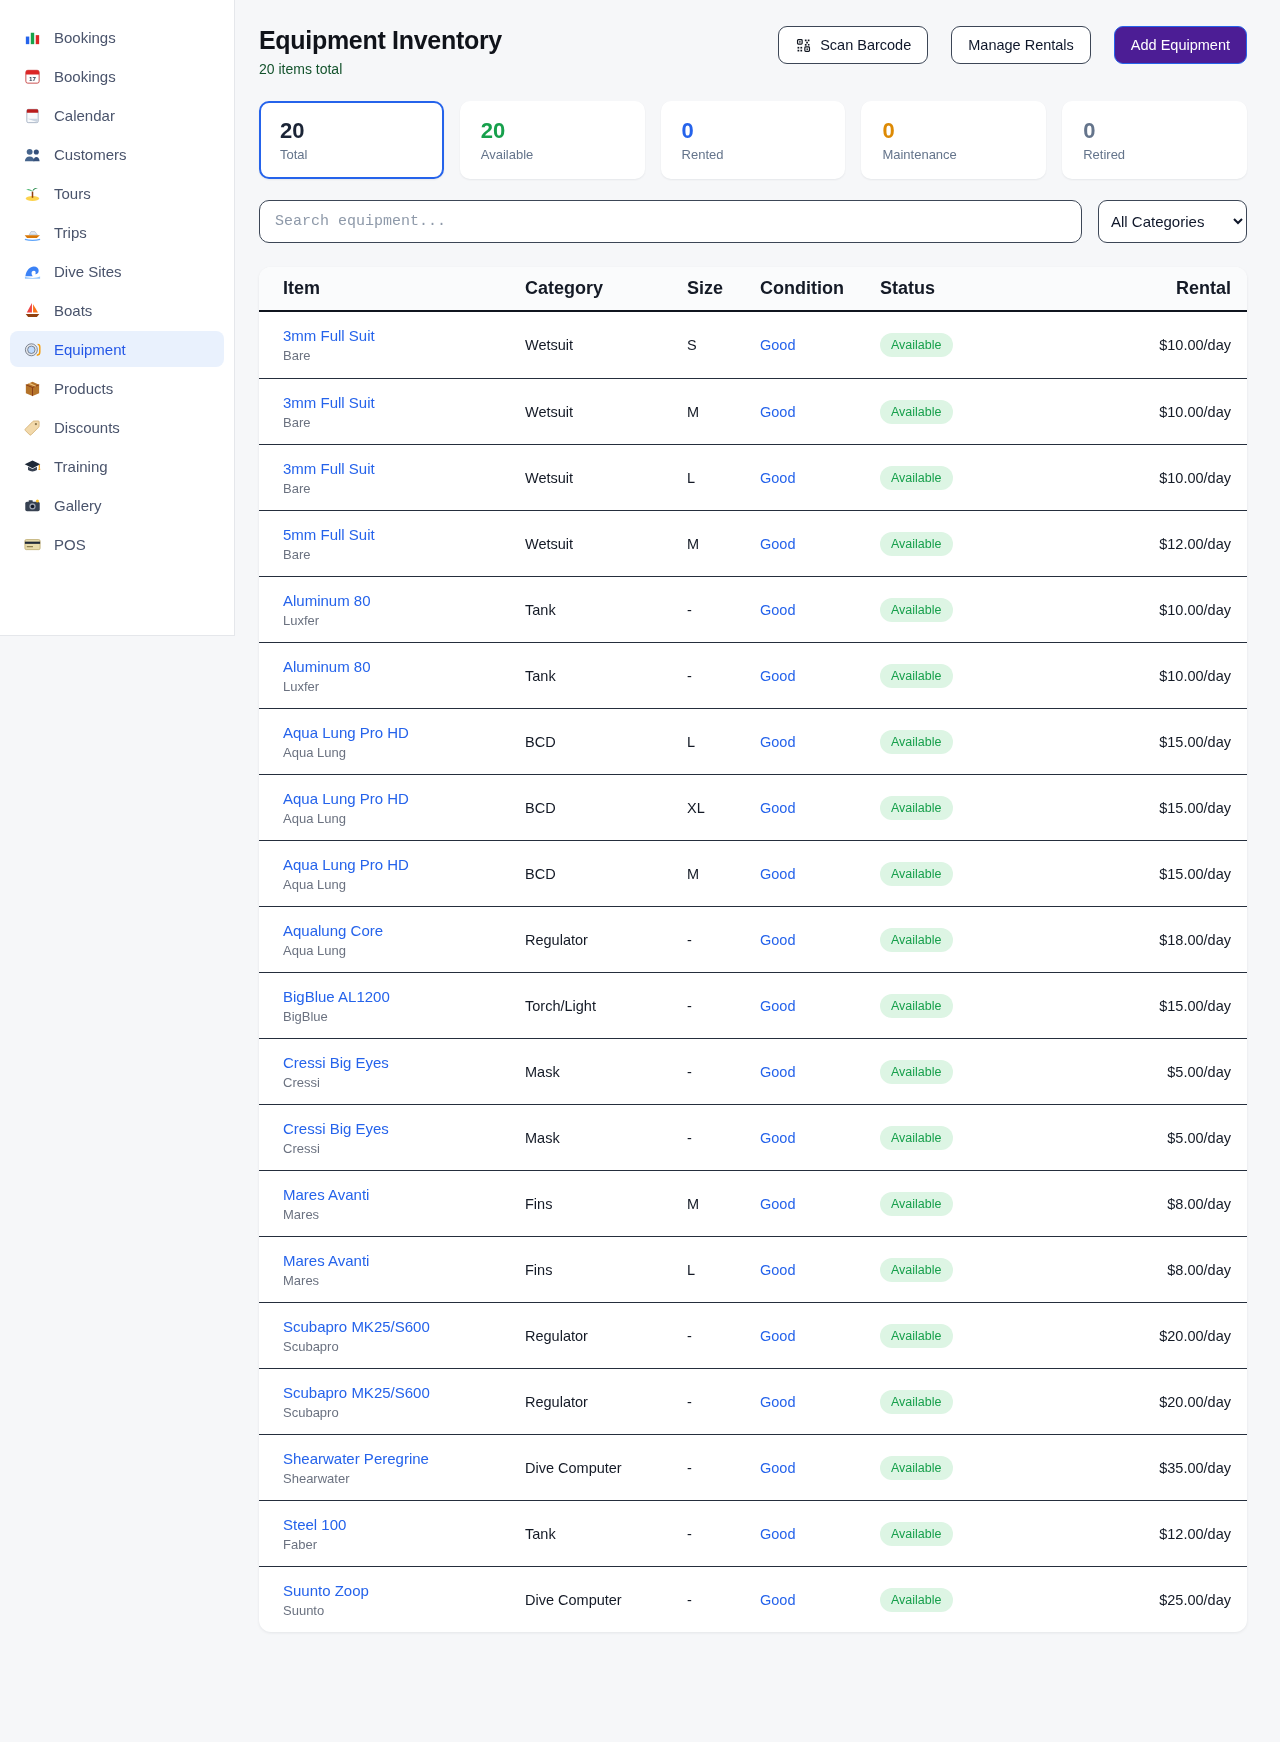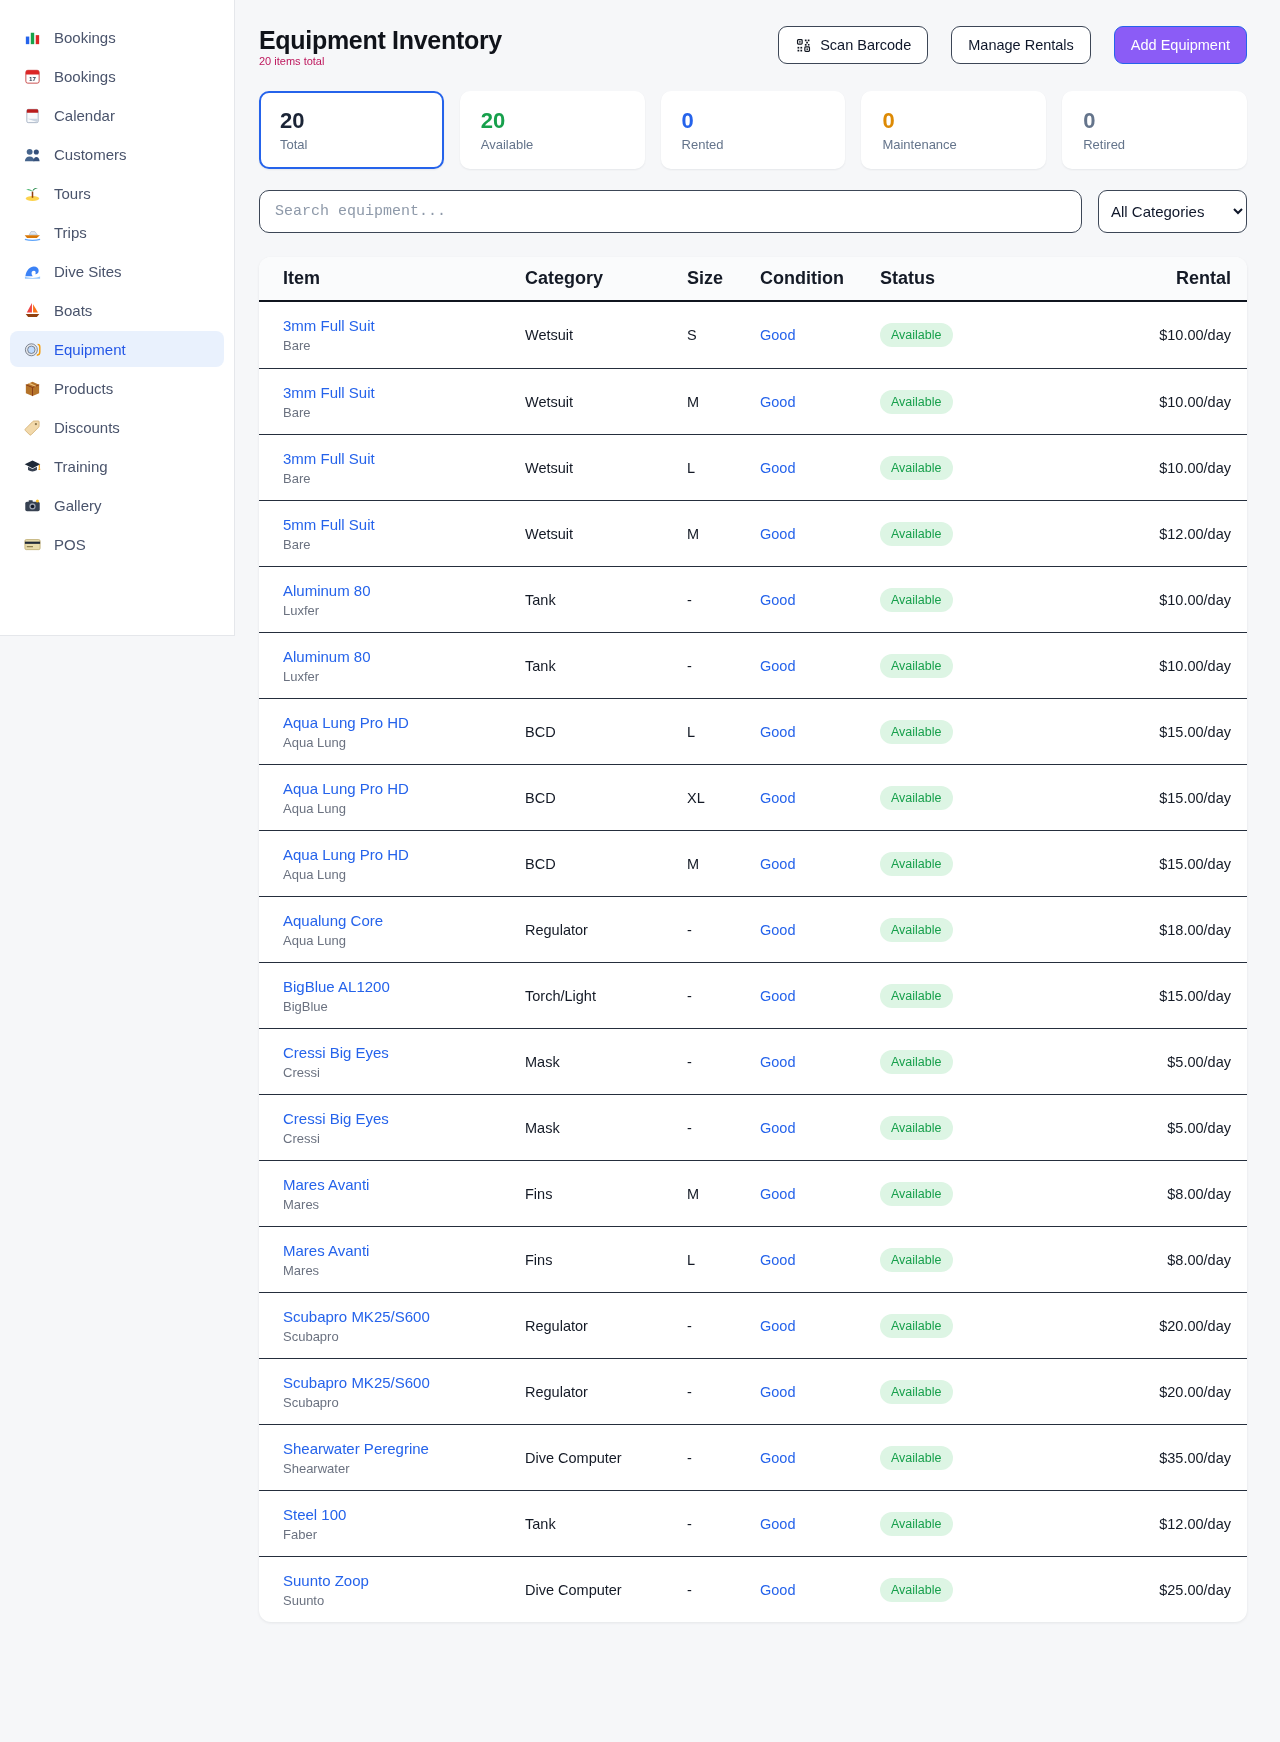--- a/index.html
+++ b/index.html
@@ -44,29 +44,29 @@
   .uemail, .urole { font-size:12px; color:#64748b; margin-top:1px; white-space:nowrap; }
   .signout {
     display:flex; align-items:center; gap:6px;
     color:#64748b; font-size:13.5px; cursor:pointer; background:none; border:none;
     font-family:inherit; white-space:nowrap;
   }
   
   .main { margin-left:235px; padding:26px 33px 30px 24px; }
   .page-head { display:flex; justify-content:space-between; align-items:flex-start; }
   .page-title { font-size:25px; font-weight:800; color:#10131a; letter-spacing:-0.3px; }
-  .page-sub { font-size:11px; color:#be185d; }
+  .page-sub { font-size:14px; color:#14532d; margin-top:6px; }
   .head-actions { display:flex; gap:23px; }
   .btn {
     display:inline-flex; align-items:center; gap:8px;
     height:38px; padding:0 16px; border-radius:9px;
     font-size:14.5px; font-family:inherit; cursor:pointer;
     background:#ffffff; color:#0f172a; border:1px solid #3c4656;
   }
-  .btn-primary { background:#8b5cf6; border-color:#2563eb; color:#ffffff; font-weight:500; }
+  .btn-primary { background:#4c1d95; border-color:#2563eb; color:#ffffff; font-weight:500; }
   
   .stats { display:grid; grid-template-columns:repeat(5,1fr); gap:16px; margin-top:24px; }
   .stat-card {
     background:#ffffff; border-radius:10px; padding:15px 19px;
     box-shadow:0 1px 2px rgba(16,24,40,.07);
     border:2px solid transparent; cursor:pointer;
   }
   .stat-card.selected { border-color:#2563eb; }
   .stat-num { font-size:22px; font-weight:800; }
   .stat-lbl { font-size:13px; color:#64748b; margin-top:3px; }

